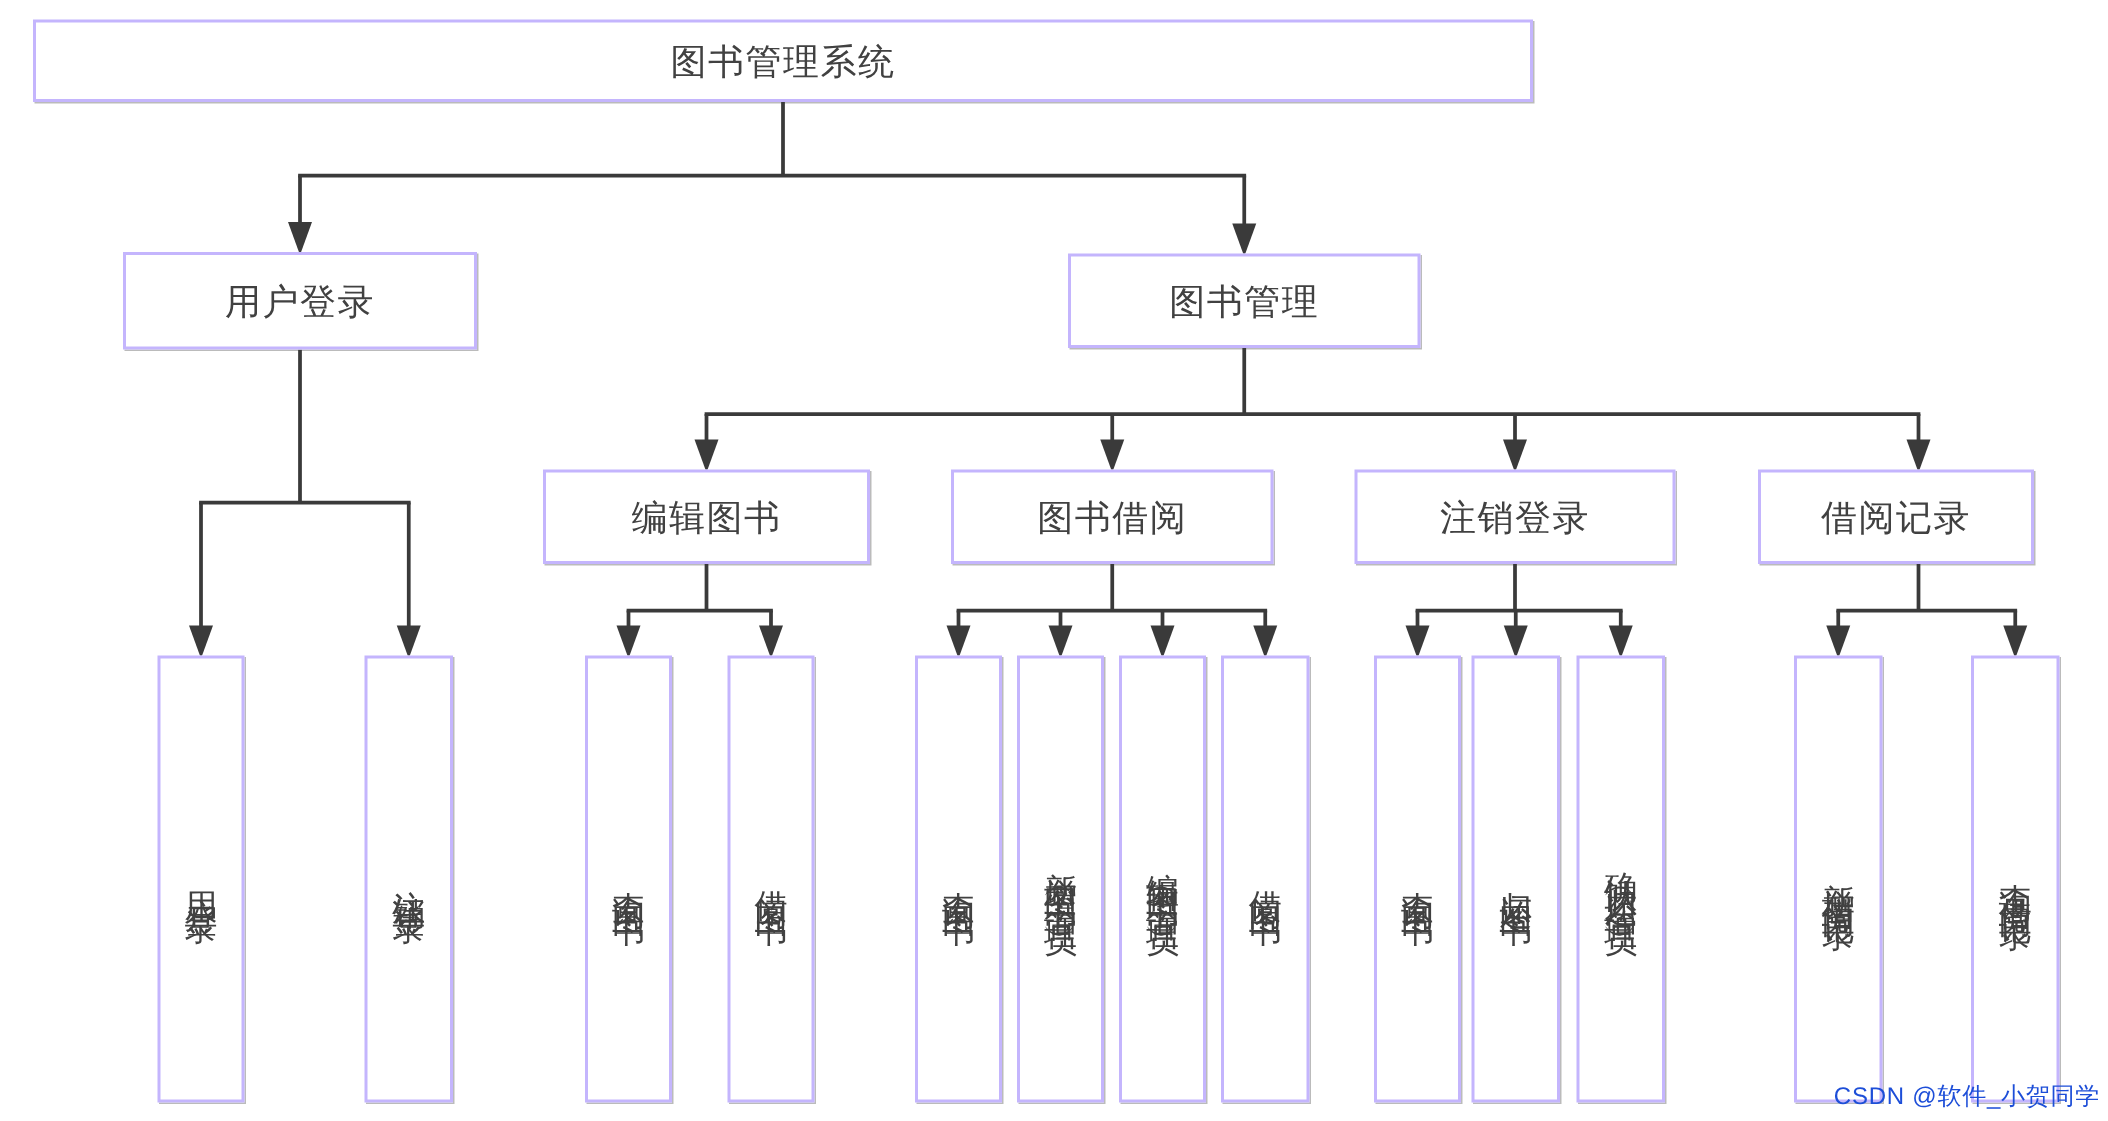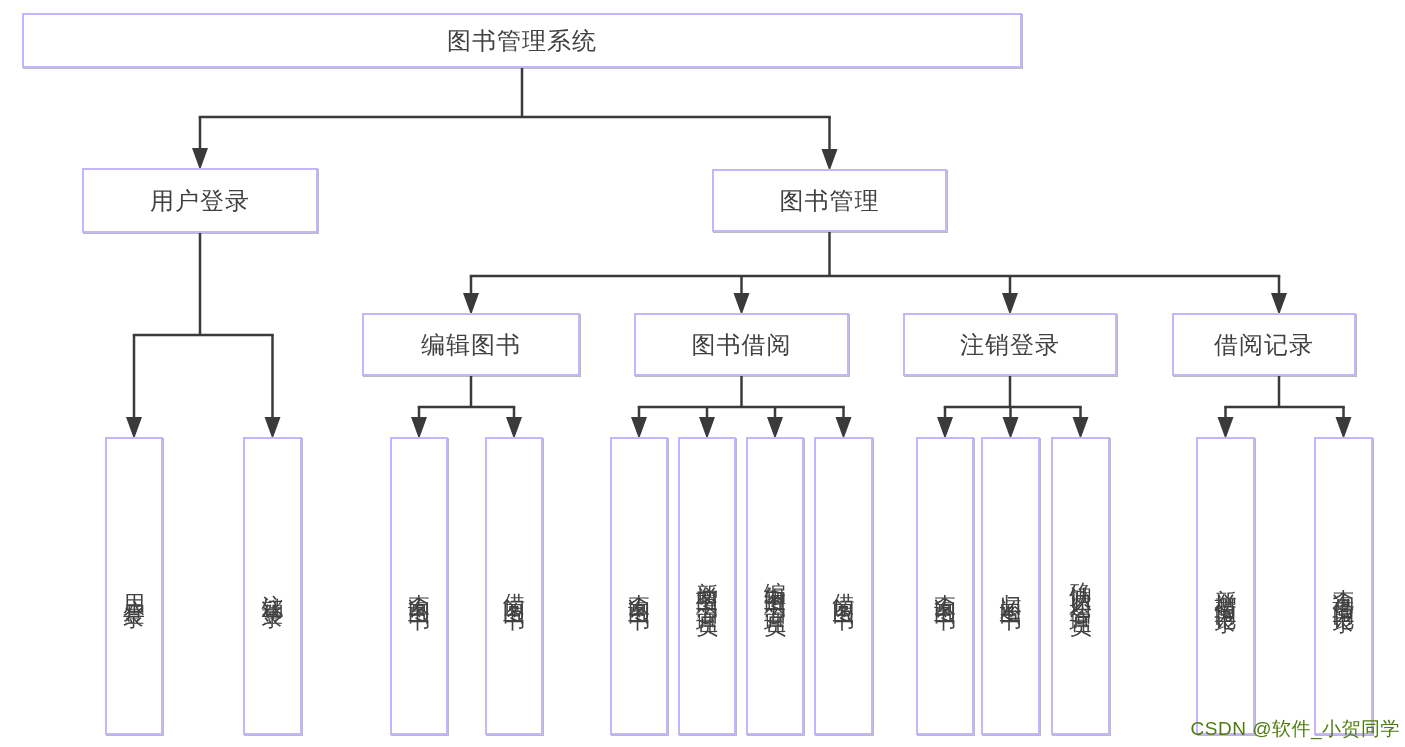--- a/index.html
+++ b/index.html
@@ -40,22 +40,22 @@
     writing-mode: vertical-rl;
     text-orientation: mixed;
     font-size: 22px;
     letter-spacing: 5px;
     line-height: 1;
   }
   #watermark {
     position: absolute;
     right: 5px;
     bottom: 5px;
-    font-size: 19px;
-    color: #4d7c0f;
+    font-size: 16px;
+    color: #1d4ed8;
     letter-spacing: 0.5px;
     white-space: nowrap;
   }
 </style>
 </head>
 <body>
 
 <div id="stage">
   <svg id="connector-layer" xmlns="http://www.w3.org/2000/svg" viewBox="0 0 1405 747">
       <line x1="522" y1="68" x2="522" y2="117" stroke="#3a3a3a" stroke-width="2.5"></line>

